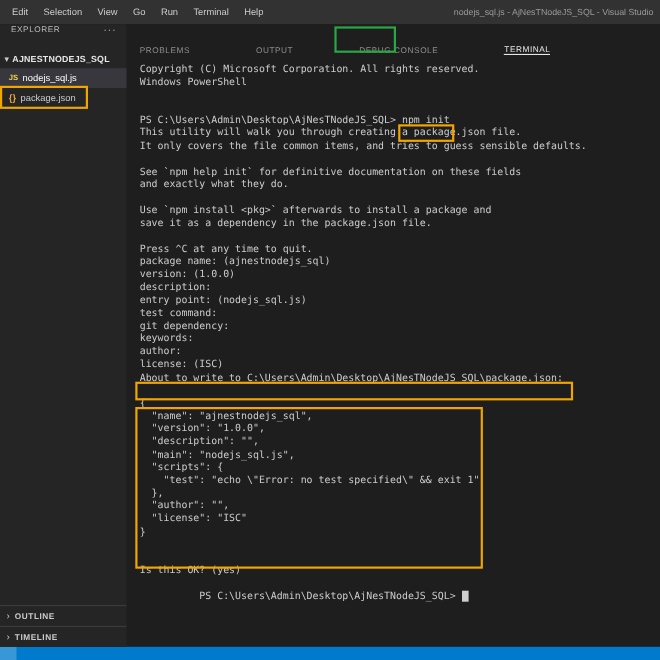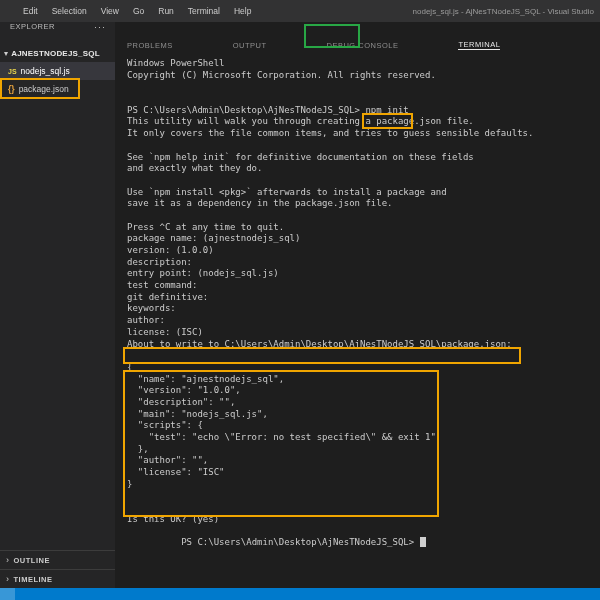--- a/index.html
+++ b/index.html
@@ -5,21 +5,21 @@
   * { box-sizing: border-box; }
   body { margin: 0; background: #1e1e1e; }
   .app {
     position: relative; width: 600px; height: 600px; overflow: hidden;
     background: #1e1e1e; display: flex; flex-direction: column;
     font-family: "Liberation Sans", sans-serif;
   }
 
   
   .titlebar { flex: 0 0 22px; height: 22px; background: #323233; display: flex; align-items: center; justify-content: space-between; }
-  .menus { display: flex; padding-left: 16px; }
+  .menus { display: flex; padding-left: 4px; }
   .menu { color: #cccccc; font-size: 8.5px; padding: 0 7px; white-space: nowrap; cursor: default; }
   .wintitle { color: #9b9b9b; font-size: 8px; padding-right: 6px; white-space: nowrap; margin-left: 36px; }
 
   .bodyrow { flex: 1; display: flex; min-height: 0; }
 
   
   .sidebar { flex: 0 0 115px; width: 115px; background: #252526; position: relative; }
   .sb-header { height: 22px; display: flex; align-items: flex-start; justify-content: space-between; padding: 0 9px 0 10px; color: #bbbbbb; font-size: 7.5px; letter-spacing: .5px; }
   .more { color: #cccccc; font-size: 9px; letter-spacing: 1px; cursor: pointer; }
   .folder-row { height: 18px; display: flex; align-items: center; color: #e7e7e7; font-size: 8px; font-weight: 700; padding-left: 4px; letter-spacing: .2px; cursor: pointer; }
@@ -104,41 +104,41 @@
     <div class="panel">
       <div class="tabs">
         <div class="tab">PROBLEMS</div>
         <div class="tab">OUTPUT</div>
         <div class="tab">DEBUG CONSOLE</div>
         <div class="tab active">TERMINAL</div>
       </div>
       <div class="terminal">
         <div>
 
-        <div class="term-line">Windows PowerShell</div>
-            <div class="term-line">Copyright (C) Microsoft Corporation. All rights reserved.</div>
+        <div class="term-line">Copyright (C) Microsoft Corporation. All rights reserved.</div>
+            <div class="term-line">Windows PowerShell</div>
             <div class="term-line"></div>
             <div class="term-line"></div>
             <div class="term-line">PS C:\Users\Admin\Desktop\AjNesTNodeJS_SQL&gt; npm init</div>
             <div class="term-line">This utility will walk you through creating a package.json file.</div>
             <div class="term-line">It only covers the file common items, and tries to guess sensible defaults.</div>
             <div class="term-line"></div>
             <div class="term-line">See `npm help init` for definitive documentation on these fields</div>
             <div class="term-line">and exactly what they do.</div>
             <div class="term-line"></div>
             <div class="term-line">Use `npm install &lt;pkg&gt;` afterwards to install a package and</div>
             <div class="term-line">save it as a dependency in the package.json file.</div>
             <div class="term-line"></div>
             <div class="term-line">Press ^C at any time to quit.</div>
             <div class="term-line">package name: (ajnestnodejs_sql)</div>
             <div class="term-line">version: (1.0.0)</div>
             <div class="term-line">description:</div>
             <div class="term-line">entry point: (nodejs_sql.js)</div>
             <div class="term-line">test command:</div>
-            <div class="term-line">git definitive:</div>
+            <div class="term-line">git dependency:</div>
             <div class="term-line">keywords:</div>
             <div class="term-line">author:</div>
             <div class="term-line">license: (ISC)</div>
             <div class="term-line">About to write to C:\Users\Admin\Desktop\AjNesTNodeJS_SQL\package.json:</div>
             <div class="term-line"></div>
             <div class="term-line">{</div>
             <div class="term-line">  "name": "ajnestnodejs_sql",</div>
             <div class="term-line">  "version": "1.0.0",</div>
             <div class="term-line">  "description": "",</div>
             <div class="term-line">  "main": "nodejs_sql.js",</div>

